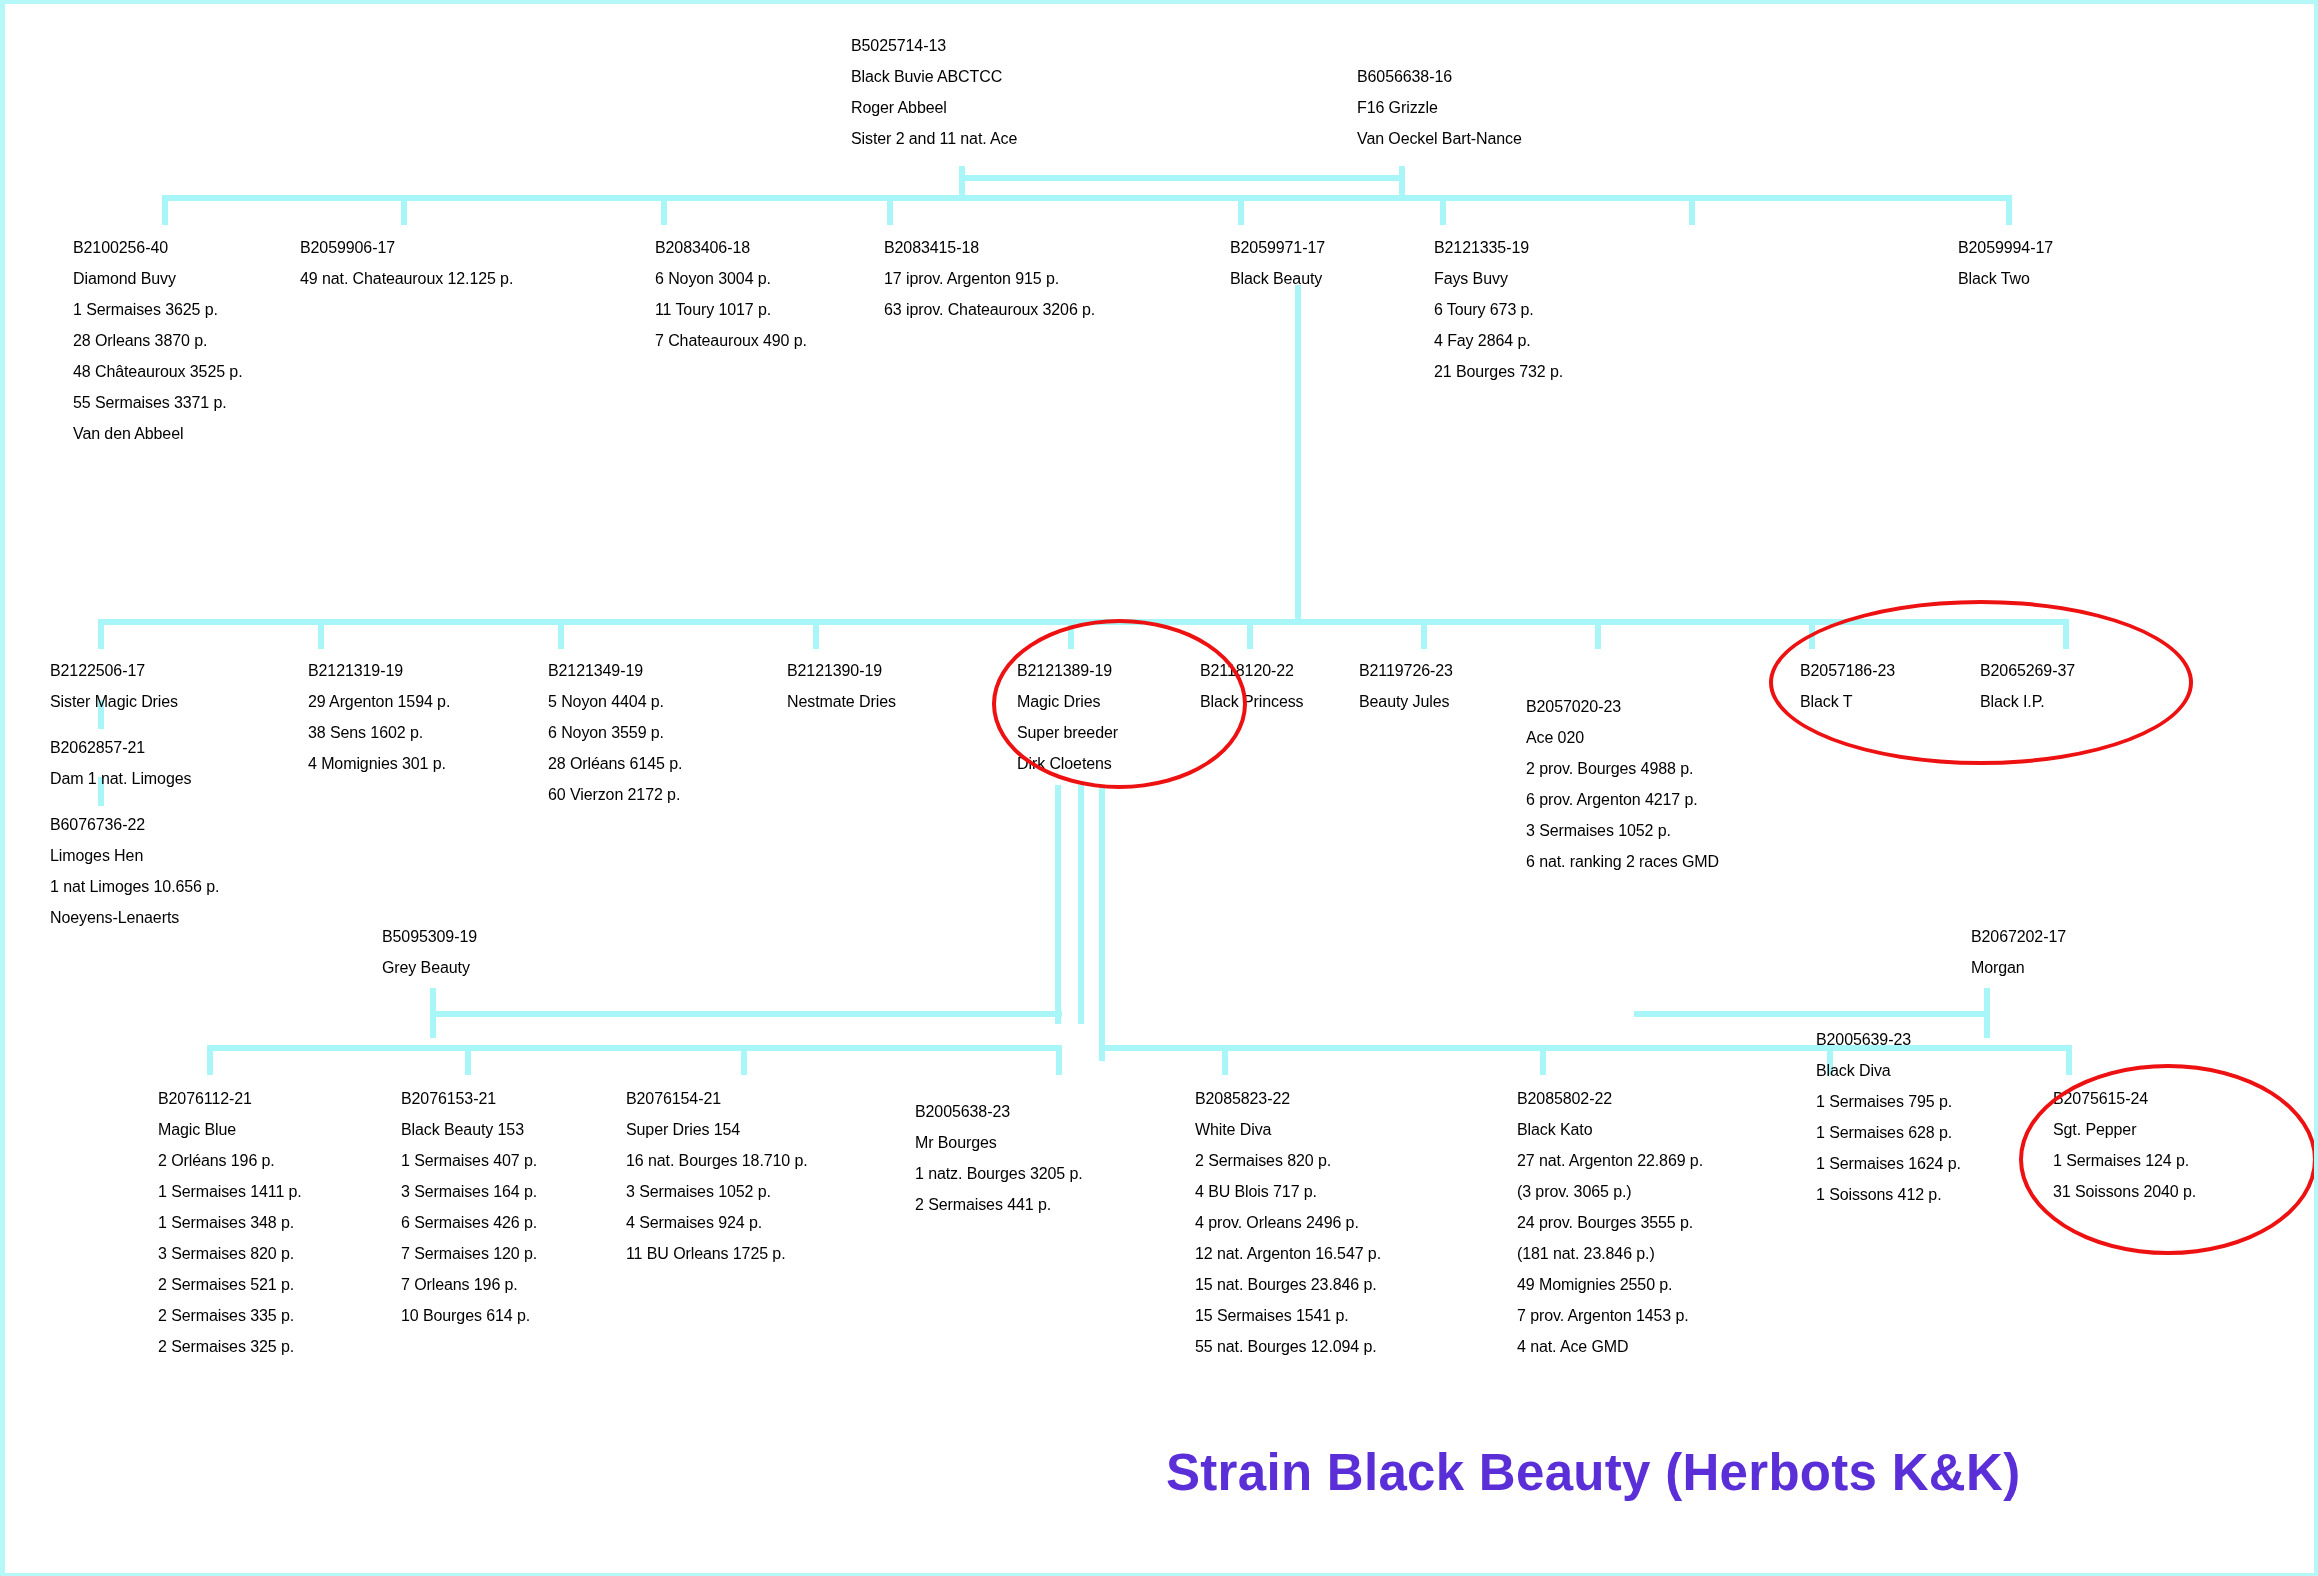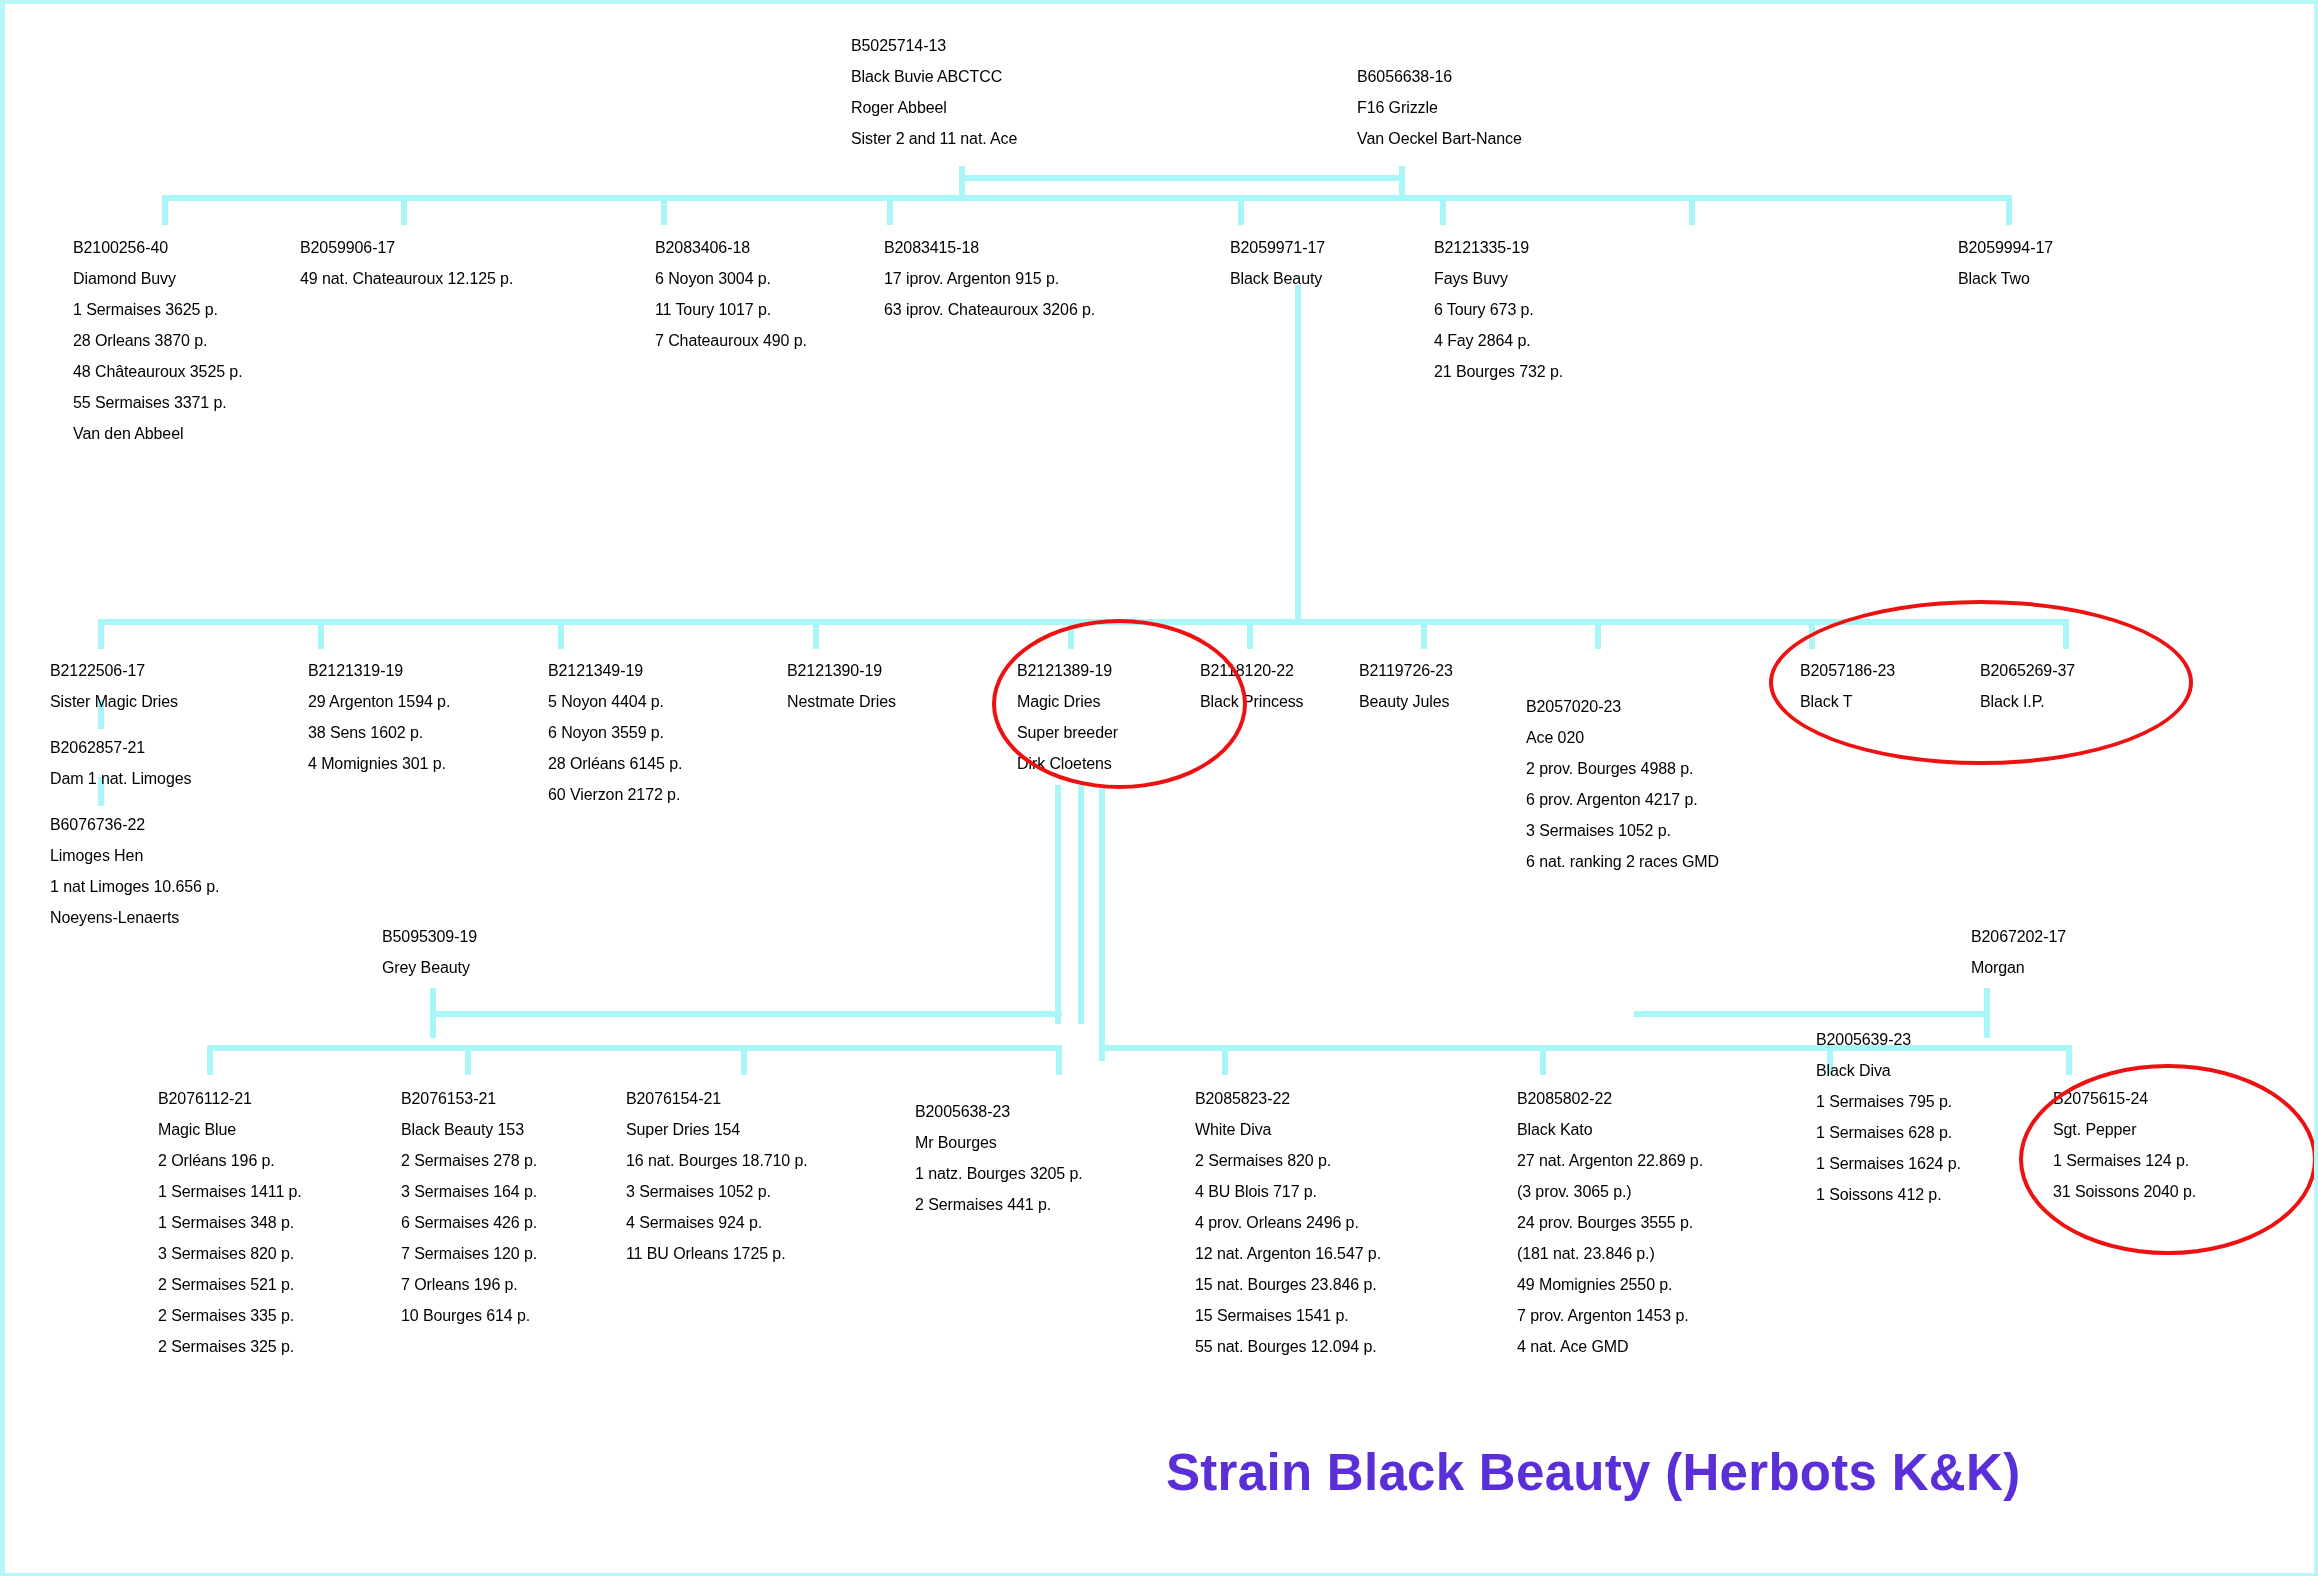--- a/index.html
+++ b/index.html
@@ -264,21 +264,21 @@
     <span class="ln">1 Sermaises 348 p.</span>
     <span class="ln">3 Sermaises 820 p.</span>
     <span class="ln">2 Sermaises 521 p.</span>
     <span class="ln">2 Sermaises 335 p.</span>
     <span class="ln">2 Sermaises 325 p.</span>
   </div>
 
   <div class="node" style="left:396px;top:1079px;">
     <span class="ln">B2076153-21</span>
     <span class="ln">Black Beauty 153</span>
-    <span class="ln">2 Sermaises 278 p.</span>
+    <span class="ln">1 Sermaises 407 p.</span>
     <span class="ln">3 Sermaises 164 p.</span>
     <span class="ln">6 Sermaises 426 p.</span>
     <span class="ln">7 Sermaises 120 p.</span>
     <span class="ln">7 Orleans 196 p.</span>
     <span class="ln">10 Bourges 614 p.</span>
   </div>
 
   <div class="node" style="left:621px;top:1079px;">
     <span class="ln">B2076154-21</span>
     <span class="ln">Super Dries 154</span>

